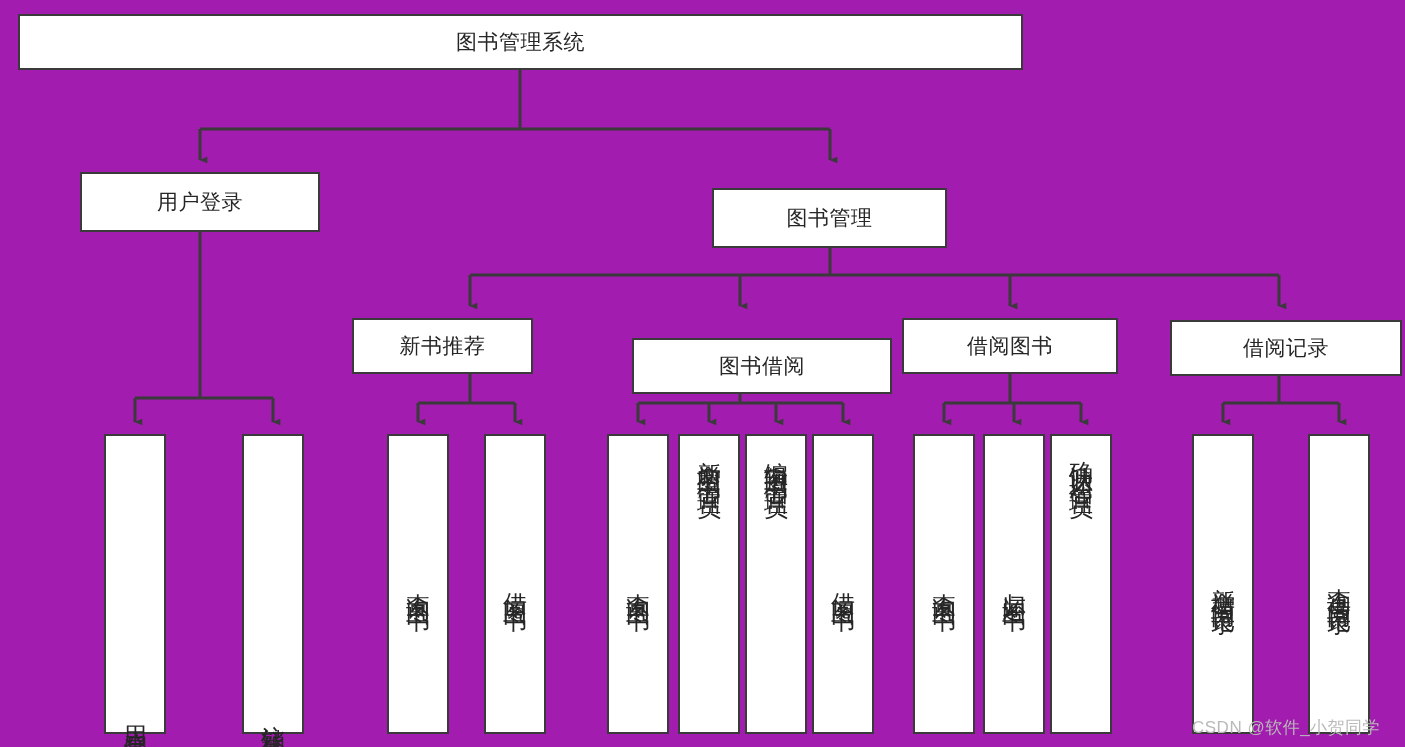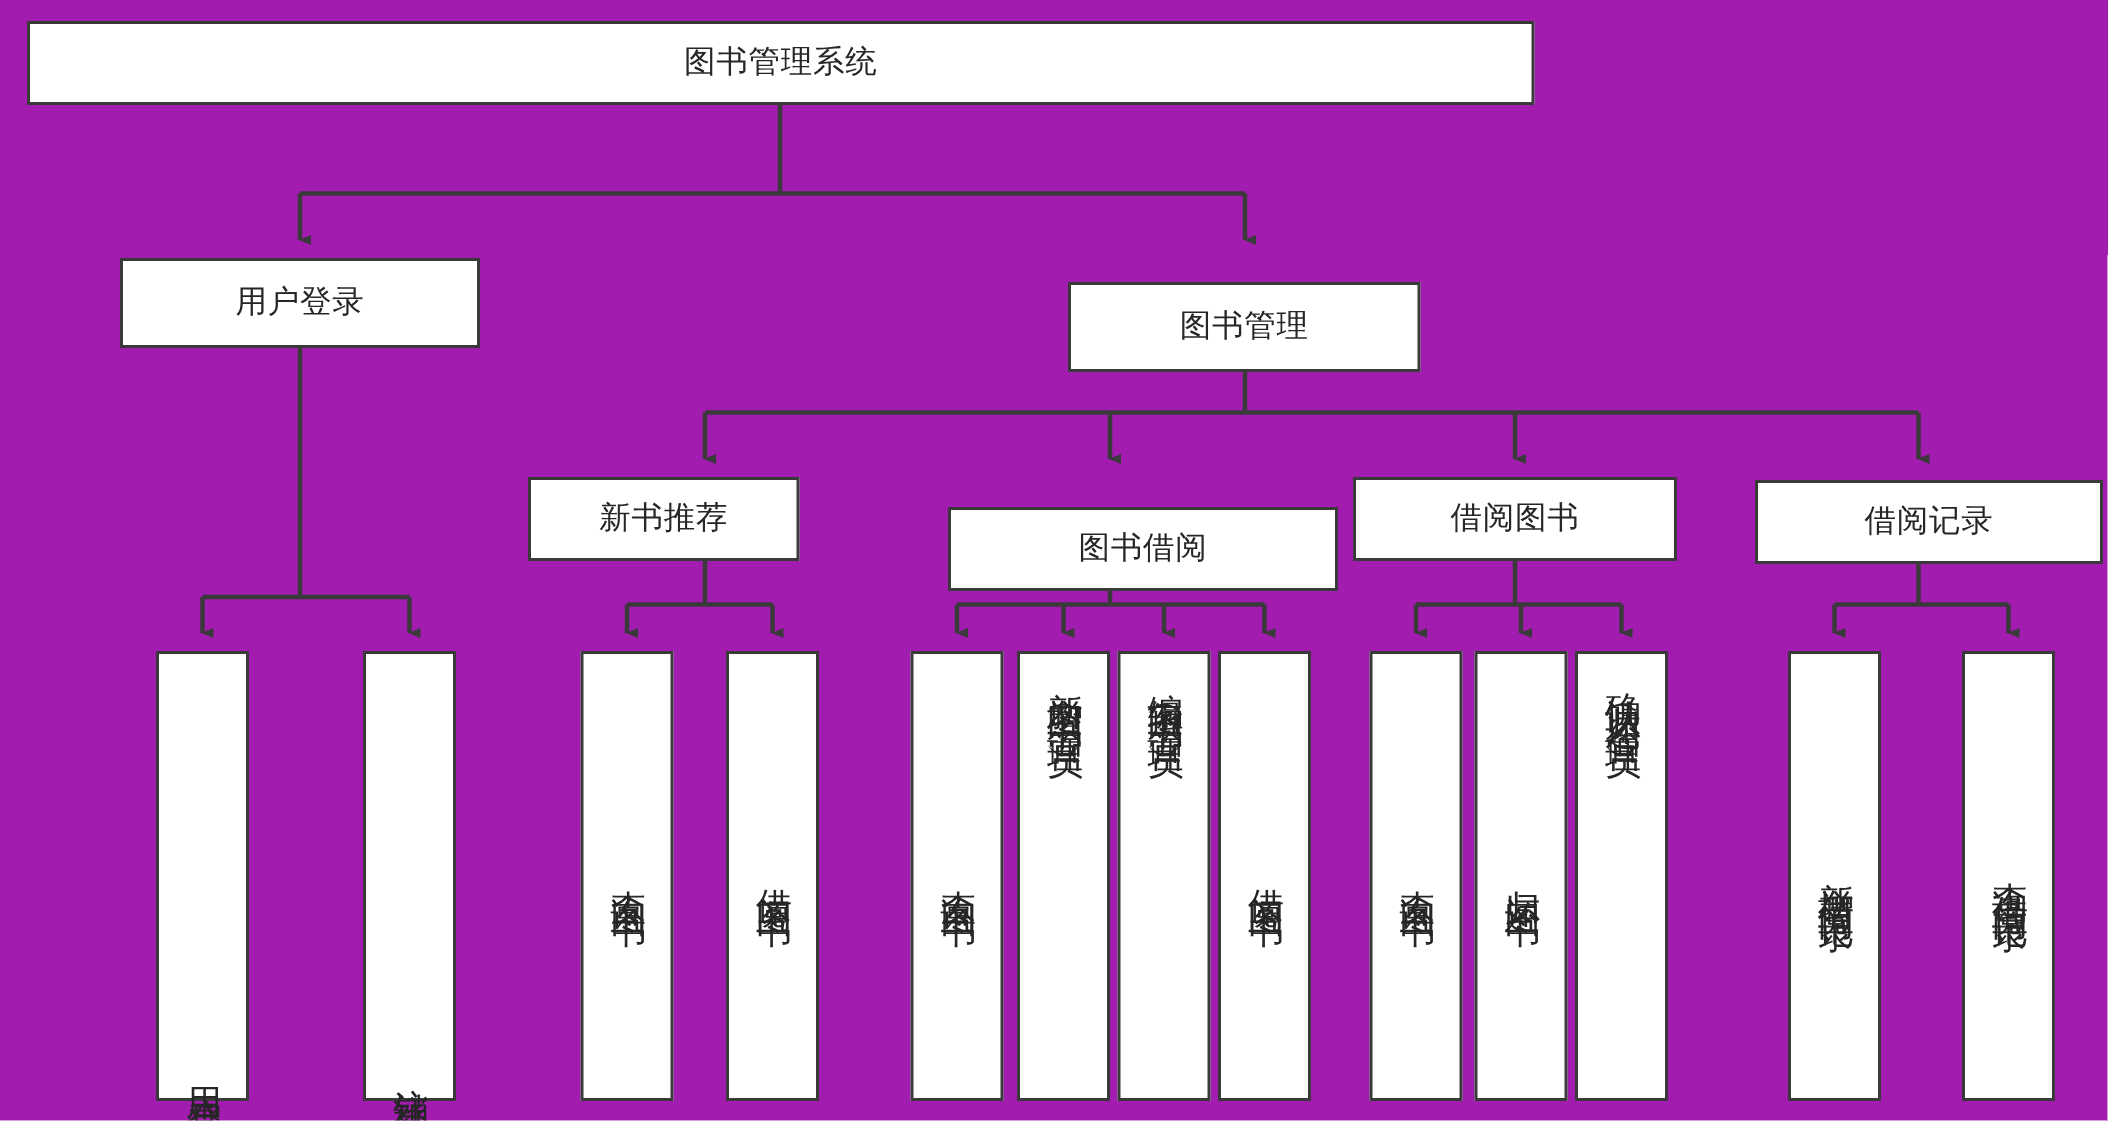--- a/index.html
+++ b/index.html
@@ -189,14 +189,15 @@
     <span class="node-label">确认归还（管理员）</span>
   </div>
 
   <div class="node vertical" style="left:1192px; top:434px; width:62px; height:300px;">
     <span class="node-label">新增借阅记录</span>
   </div>
   <div class="node vertical" style="left:1308px; top:434px; width:62px; height:300px;">
     <span class="node-label">查询借阅记录</span>
   </div>
 
+  <div class="watermark" style="left:1192px; top:716px;">CSDN @软件_小贺同学</div>
 
 </div>
 
 </body></html>

